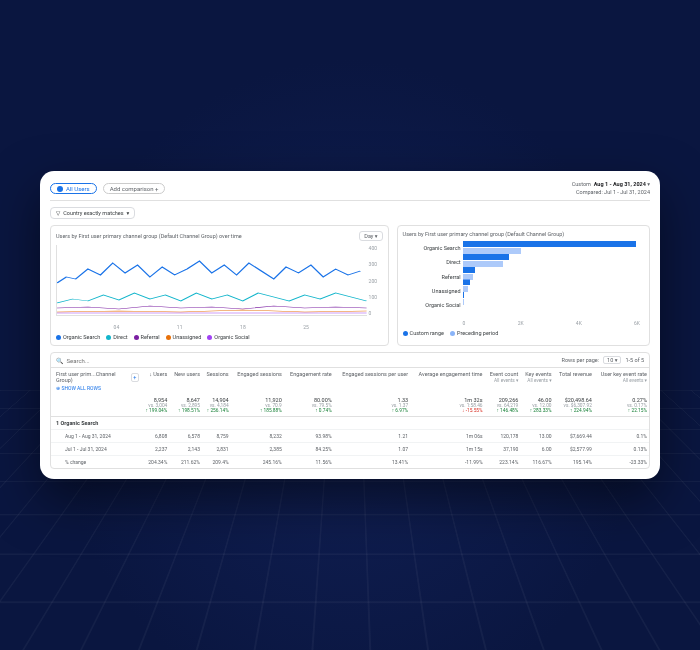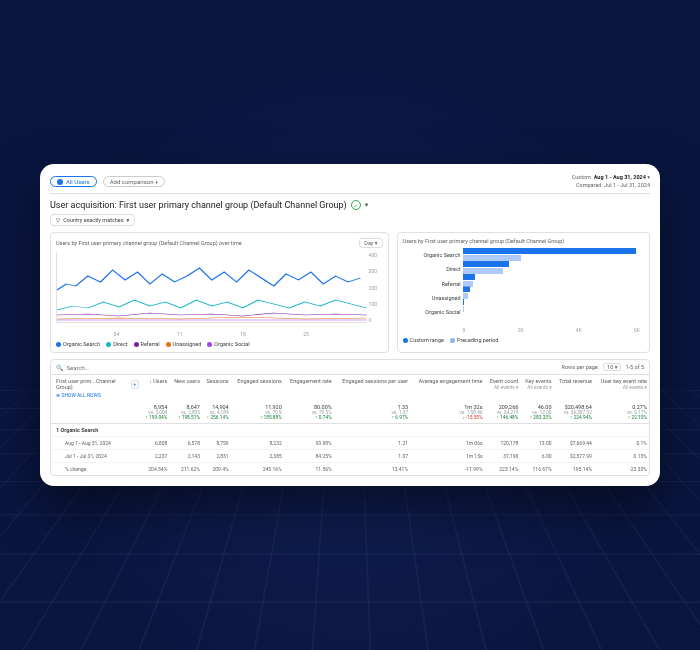--- a/index.html
+++ b/index.html
@@ -72,25 +72,20 @@
           <span>All Users</span>
         </span>
       <span class="pill dash">Add comparison  +</span>
     </div>
     <div class="topright">
       <div><span>Custom</span> &nbsp;<b>Aug 1 - Aug 31, 2024</b> ▾</div>
       <div>Compared: Jul 1 - Jul 31, 2024</div>
     </div>
   </div>
 
-  <div class="title-row">
-    <span>User acquisition: First user primary channel group (Default Channel Group)</span>
-    <span class="badge-check">✓</span>
-    <span class="chev">▾</span>
-  </div>
 
   <span class="filter-chip">
     <span>▽</span>
     <span>Country exactly matches</span>
     <span>▾</span>
   </span>
 
   <div class="panels">
     <div class="panel" style="flex:1.15">
       <div class="panel-head">

